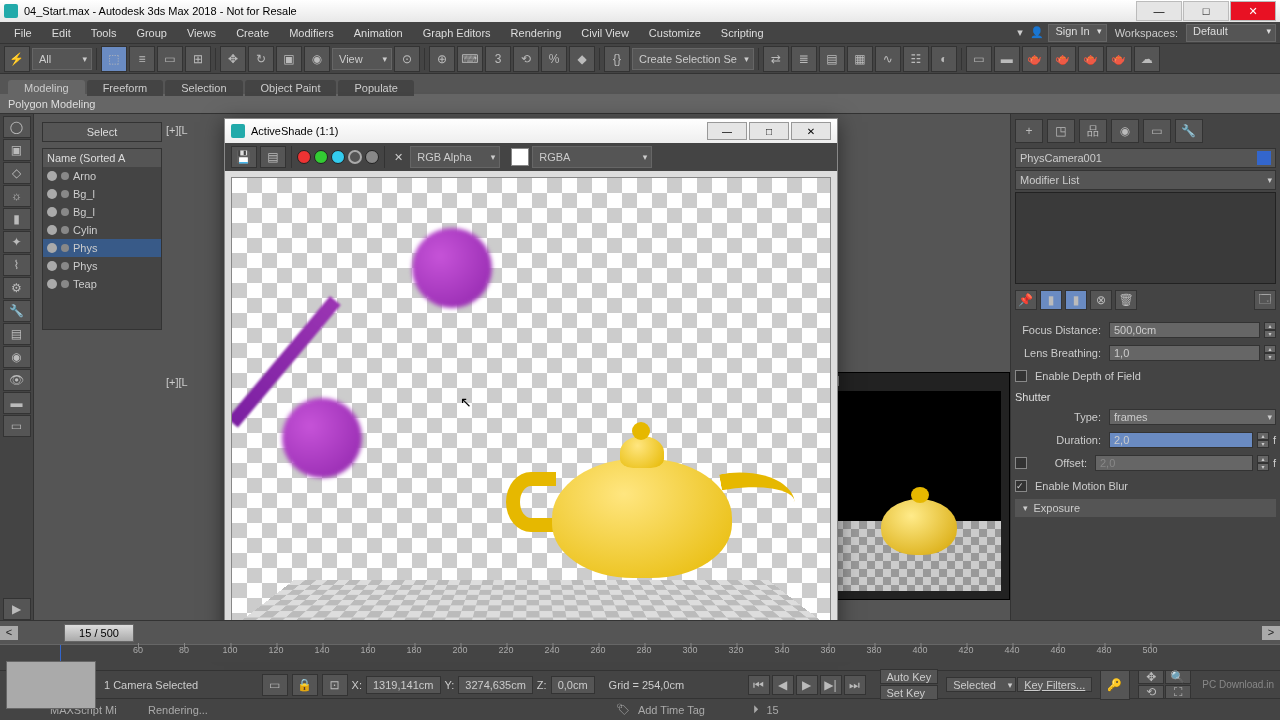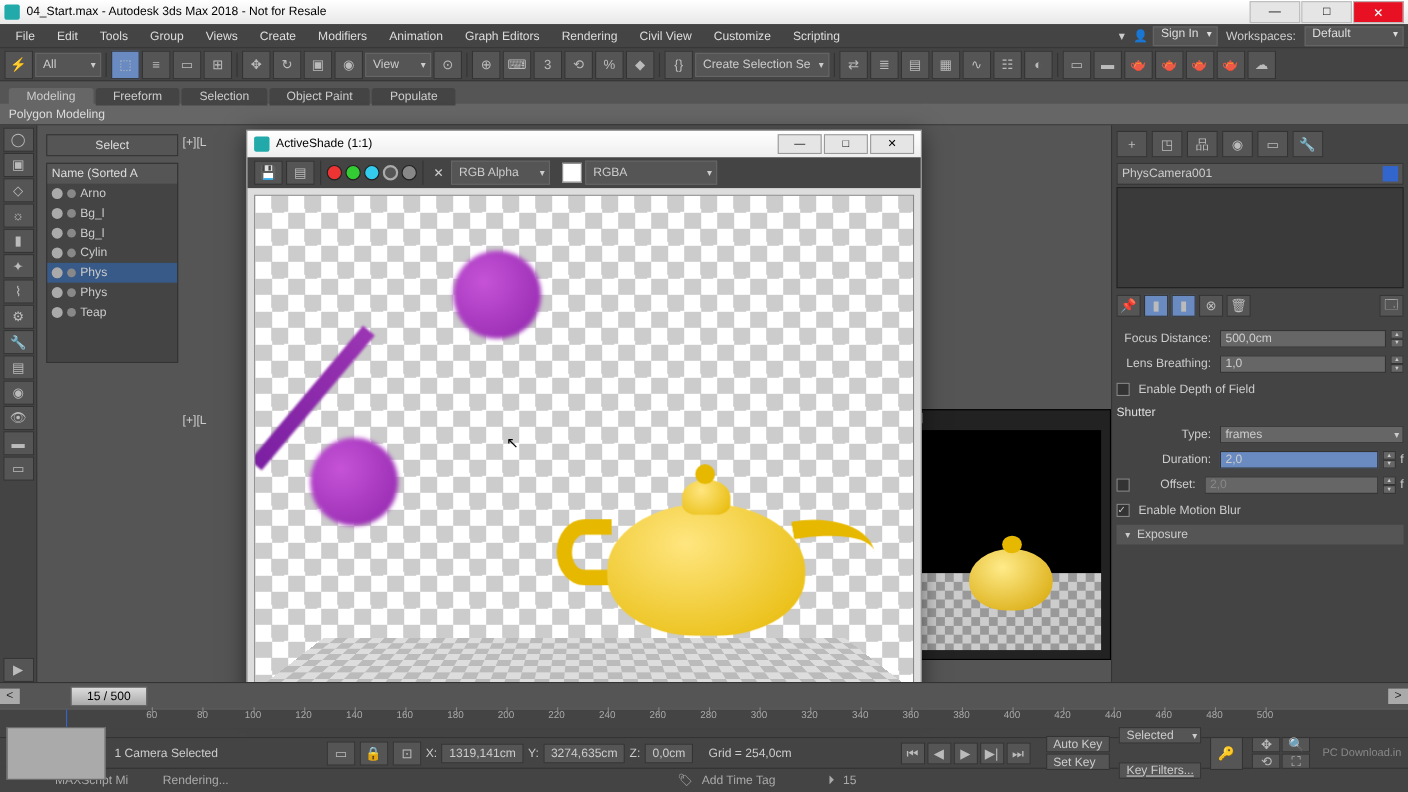--- a/index.html
+++ b/index.html
@@ -313,20 +313,23 @@
       <div class="tool-btn">◳</div>
       <div class="tool-btn">品</div>
       <div class="tool-btn">◉</div>
       <div class="tool-btn">▭</div>
       <div class="tool-btn">🔧</div>
     </div>
     <div class="rp-field">
       <span>PhysCamera001</span>
       <span style="margin-left:auto;width:14px;height:14px;background:#36c;"></span>
     </div>
+    <div class="rp-field rp-dd">
+        <span>Modifier List</span>
+      </div>
     <div class="rp-listbox"></div>
     <div class="rp-modtabs">
       <div class="tool-btn">📌</div>
       <div class="tool-btn sel">▮</div>
       <div class="tool-btn sel">▮</div>
       <div class="tool-btn">⊗</div>
       <div class="tool-btn">🗑</div>
       <div style="flex:1"></div>
       <div class="tool-btn">🗔</div>
     </div>
@@ -439,21 +442,21 @@
     <div class="tool-btn">⏭</div>
   </div>
   <div style="display:flex;flex-direction:column;gap:1px;margin-left:6px;">
     <div class="box" style="height:15px;">
           <span>Auto Key</span>
         </div>
     <div class="box" style="height:15px;">
           <span>Set Key</span>
         </div>
   </div>
-  <div style="display:flex;flex-direction:column;gap:17px;">
+  <div style="display:flex;flex-direction:row;gap:1px;">
     <div class="box rp-dd" style="height:15px;min-width:70px;">
           <span>Selected</span>
         </div>
     <div class="box" style="height:15px;text-decoration:underline;">
           <span>Key Filters...</span>
         </div>
   </div>
   <div class="tool-btn" style="width:30px;height:30px;">🔑</div>
   <div style="display:flex;gap:1px;flex-wrap:wrap;width:56px;">
     <div class="tool-btn" style="width:26px;height:14px;">✥</div>

